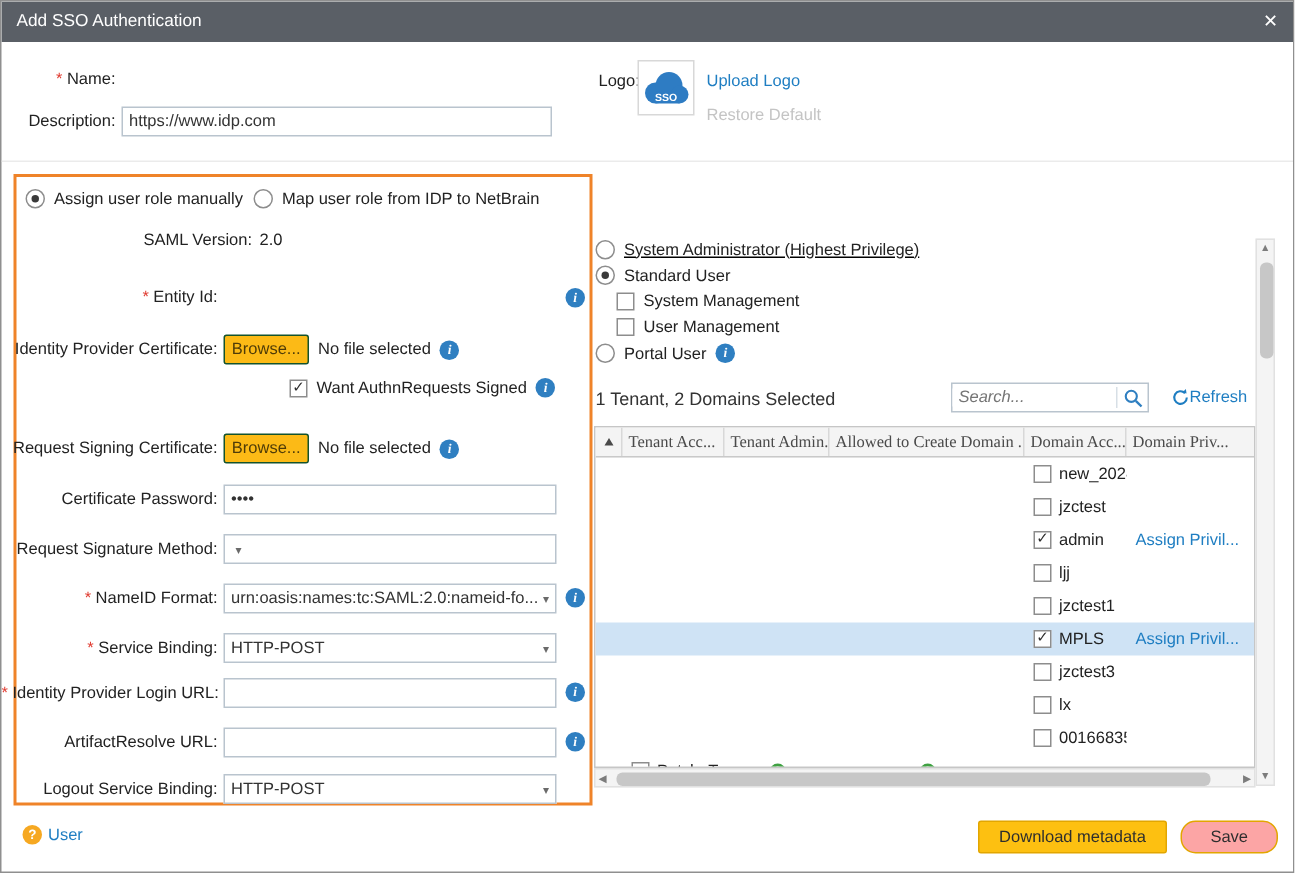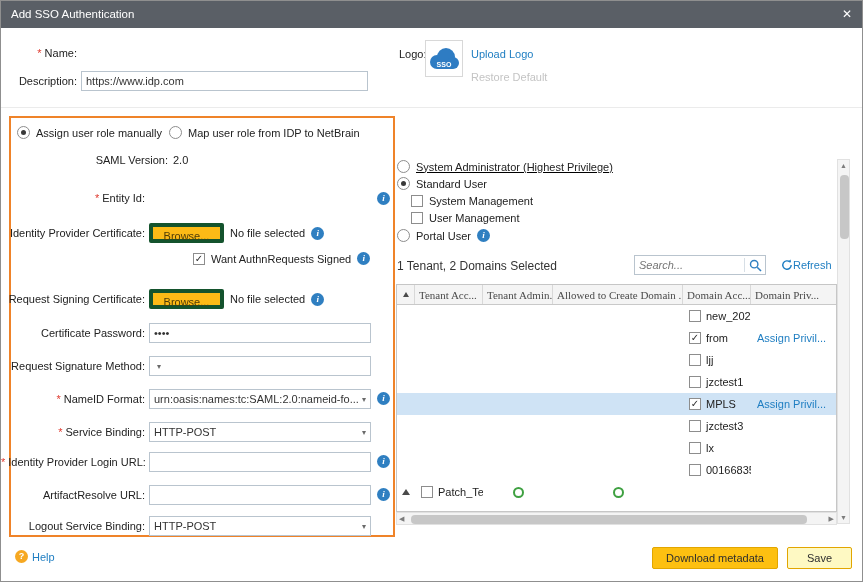--- a/index.html
+++ b/index.html
@@ -31,21 +31,21 @@
   .hflex { position:absolute; display:flex; align-items:center; gap:6px; }
 
   .radio { width:13px; height:13px; border:1px solid #8d8d8d; border-radius:50%; background:#fff; flex:none; position:relative; }
   .radio.sel::after { content:""; position:absolute; left:3px; top:3px; width:5px; height:5px; border-radius:50%; background:#3a3a3a; }
   .cb { width:12px; height:12px; border:1px solid #8d8d8d; background:#fff; flex:none; font-size:10px; line-height:10px; text-align:center; color:#2e2e2e; }
   .cb.checked::after { content:"✓"; }
   .slabel { font-size:11px; color:#222; white-space:nowrap; }
 
   .info { width:13px; height:13px; border-radius:50%; background:#2f7fc1; color:#fff; text-align:center; font:italic bold 9px/13px "Liberation Serif", serif; flex:none; }
 
-  .browse { width:75px; height:20px; background:#fcba16; border:4px solid #14532d; border-radius:2px; font-size:11px; color:#4f3c08; line-height:18px; text-align:center; cursor:pointer; flex:none; }
+  .browse { width:57px; height:20px; background:#fcba16; border:1px solid #14532d; border-radius:2px; font-size:11px; color:#4f3c08; line-height:18px; text-align:center; cursor:pointer; flex:none; }
 
   .select { position:absolute; height:20px; border:1px solid #b9c4ce; background:#fff; display:flex; align-items:center; padding:0 4px; cursor:pointer; }
   .select .val { flex:1; font-size:11px; color:#333; white-space:nowrap; overflow:hidden; }
   .select .chev { font-size:8px; color:#6a6a6a; flex:none; margin-left:3px; }
 
   .summary { position:absolute; left:396px; top:258px; font-size:12px; color:#333; }
 
   .search-box { position:absolute; left:633px; top:254px; width:132px; height:20px; border:1px solid #b9c4ce; background:#fff; display:flex; align-items:center; }
   .search-box input { flex:1; min-width:0; border:0; outline:0; font:italic 11px "Liberation Sans", sans-serif; color:#9aa5ad; padding:0 4px; }
   .search-box .sep { width:1px; height:14px; background:#d7dfe6; }
@@ -66,21 +66,21 @@
   .tri-up.small { border-left-width:3px; border-right-width:3px; border-bottom-width:5px; }
   .gcircle { width:11px; height:11px; border:2px solid #3fa142; border-radius:50%; }
 
   .vscroll { position:absolute; left:836px; top:158px; width:13px; height:365px; background:#f4f4f4; border:1px solid #e1e1e1; }
   .hscroll { position:absolute; left:395px; top:511px; width:441px; height:13px; background:#f4f4f4; border:1px solid #e1e1e1; }
   .sbtn { position:absolute; font-size:7px; color:#7c7c7c; text-align:center; cursor:pointer; }
   .vthumb { position:absolute; left:2px; top:15px; width:9px; height:64px; background:#c7c7c7; border-radius:4px; cursor:pointer; }
   .hthumb { position:absolute; left:14px; top:2px; width:396px; height:9px; background:#c7c7c7; border-radius:4px; cursor:pointer; }
 
   .btn { position:absolute; height:22px; border:1px solid #e2a600; border-radius:2px; background:#fdc011; font-size:11px; color:#2e2e2e; text-align:center; line-height:20px; cursor:pointer; }
-  .btn.save { background:#fef9c3; }
+  .btn.save { background:#fca5a5;border-radius:10px; }
 
   .help-ic { width:13px; height:13px; border-radius:50%; background:#f6a821; color:#fff; font:bold 9px/13px "Liberation Sans", sans-serif; text-align:center; flex:none; }
 </style>
 </head>
 <body>
 
 <div class="dialog">
 
   <div class="titlebar">
     <span class="title">Add SSO Authentication</span>
@@ -246,22 +246,33 @@
           <span class="slabel">new_2024(</span>
         </div>
       <div class="td c5 assign-cell"></div>
     </div>
     <div class="trow">
       <div class="td c0"></div>
         <div class="td c1"></div>
         <div class="td c2"></div>
         <div class="td c3"></div>
       <div class="td c4 domain-cell">
+          <span class="cb"></span>
+          <span class="slabel">jzctest</span>
+        </div>
+      <div class="td c5 assign-cell"></div>
+    </div>
+    <div class="trow">
+      <div class="td c0"></div>
+        <div class="td c1"></div>
+        <div class="td c2"></div>
+        <div class="td c3"></div>
+      <div class="td c4 domain-cell">
           <span class="cb checked"></span>
-          <span class="slabel">from</span>
+          <span class="slabel">admin</span>
         </div>
       <div class="td c5 assign-cell">
           <span class="lnk">Assign Privil...</span>
         </div>
     </div>
     <div class="trow">
       <div class="td c0"></div>
         <div class="td c1"></div>
         <div class="td c2"></div>
         <div class="td c3"></div>
@@ -354,18 +365,18 @@
     <span class="sbtn" style="left:0; bottom:2px; width:11px;">▼</span>
   </div>
   <div class="hscroll">
     <span class="sbtn" style="left:2px; top:2px;">◀</span>
     <span class="hthumb"></span>
     <span class="sbtn" style="right:2px; top:2px;">▶</span>
   </div>
 
   <div class="hflex" style="left:14px; top:549px; gap:4px;">
     <span class="help-ic">?</span>
-    <span class="lnk">Help</span>
+    <span class="lnk">User</span>
   </div>
   <div class="btn" style="left:651px; top:546px; width:126px;">Download metadata</div>
   <div class="btn save" style="left:786px; top:546px; width:65px;">Save</div>
 
 </div>
 
 </body></html>

